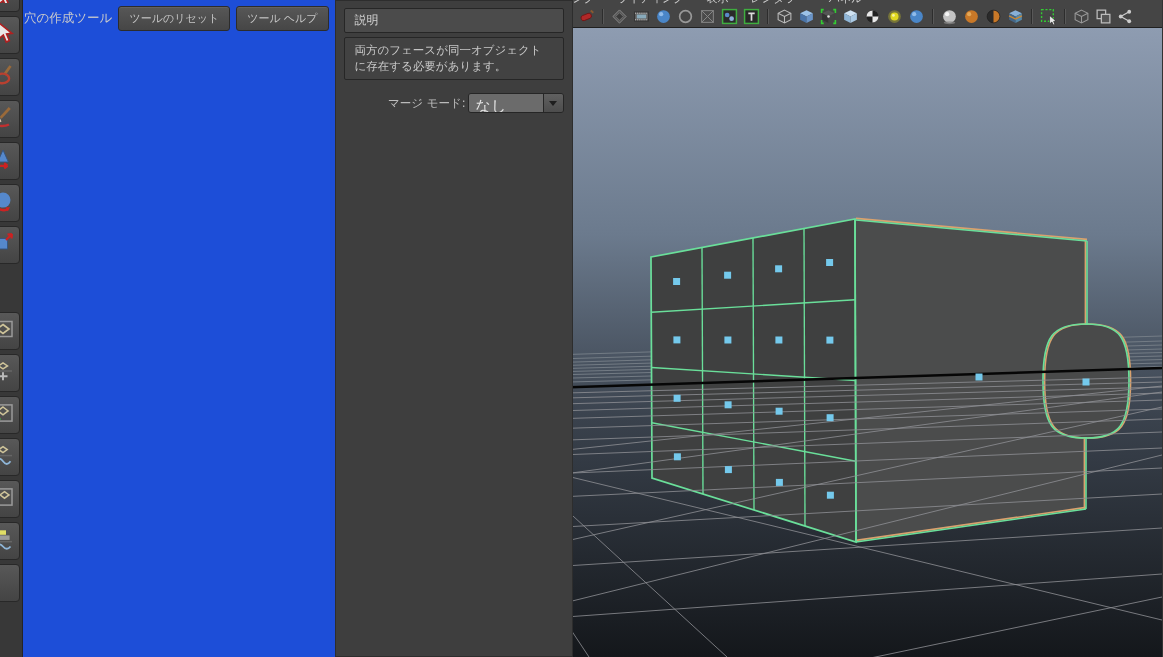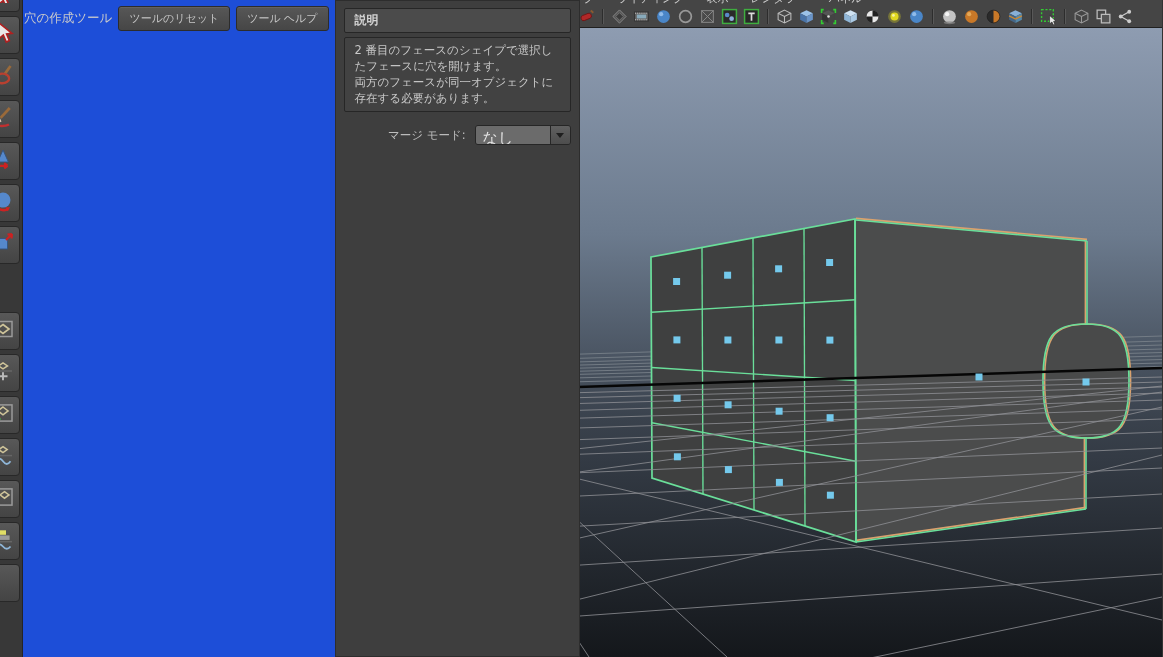--- a/index.html
+++ b/index.html
@@ -17,24 +17,24 @@
   
   .panel{width:427px;background:#1d4ed8;display:flex;flex-direction:row;flex:none;position:relative}
   .titlebar{height:6px;position:relative;overflow:hidden;flex:none;background:#434343}
   .titlebar .ttext{position:absolute;left:196px;top:-9px;font-size:11px;font-weight:bold;color:#c9c9c9;white-space:nowrap}
   .winbtn{position:absolute;top:-7px;width:16px;height:12px;background:#4a4a4a;border:1px solid #8f8f8f;border-radius:1px}
   .winbtn.b1{right:24px}.winbtn.b2{right:4px}
   .headrow{height:37px;display:flex;align-items:center;padding:0 2px 0 1px;flex:none}
   .tooltitle{font-size:12.5px;color:#cbcbcb;flex:1;white-space:nowrap}
   .pbtn{font-size:11px;color:#c6c6c6;background:linear-gradient(#575757,#464646);border:1px solid #2c2c2c;border-radius:3px;padding:4px 10px;margin-left:6px;box-shadow:inset 0 1px 0 rgba(255,255,255,.07);white-space:nowrap;cursor:default}
   .frame{flex:1;margin:0 4px;border:1px solid #2d2d2d;background:#3e3e3e;padding:7px 8px 0 8px}
-  .secbar{background:#4b4b4b;border:1px solid #262626;border-radius:2px;padding:3px 10px;font-size:12px;font-weight:bold;color:#d3d3d3;margin-bottom:4px}
+  .secbar{background:#4b4b4b;border:1px solid #262626;border-radius:2px;padding:3px 10px;font-size:12px;font-weight:normal;color:#d3d3d3;margin-bottom:4px}
   .descbox{background:#424242;border:1px solid #262626;border-radius:2px;padding:4px 10px 5px 10px;font-size:11.5px;color:#c8c8c8;line-height:16px;margin-bottom:7px}
   .mergerow{display:flex;align-items:center;margin-top:13px;font-size:11.5px;color:#bfbfbf}
-  .mergelabel{width:122px;text-align:right;margin-right:9px;white-space:nowrap}
+  .mergelabel{width:122px;text-align:right;margin-right:2px;white-space:nowrap}
   .dd{display:flex;height:20px;border:1px solid #262626;border-radius:3px;overflow:hidden}
   .ddval{width:74px;background:#6b6b6b;color:#e6e6e6;font-size:15px;padding:3px 0 0 7px;white-space:nowrap}
   .ddarrow{width:20px;background:linear-gradient(#606060,#4d4d4d);border-left:1px solid #262626;display:flex;align-items:center;justify-content:center}
   .tri{width:0;height:0;border-left:4px solid transparent;border-right:4px solid transparent;border-top:5px solid #1e1e1e}
 
   
   .vsplit{width:5px;background:#3a3a3a;border-left:1px solid #232323;border-right:1px solid #232323;flex:none}
 
   
   .vparea{width:707px;display:flex;flex-direction:column;flex:none}
@@ -153,21 +153,20 @@
       <span class="winbtn b2"></span>
     </div>
     <div class="headrow">
       <span class="tooltitle">穴の作成ツール</span>
       <button class="pbtn">ツールのリセット</button>
       <button class="pbtn">ツール ヘルプ</button>
     </div>
     <div class="frame">
       <div class="secbar">説明</div>
       <div class="descbox">
-        <div>2 番目のフェースのシェイプで選択したフェースに穴を開けます。</div>
         <div>両方のフェースが同一オブジェクトに存在する必要があります。</div>
       </div>
       <div class="mergerow">
         <span class="mergelabel">マージ モード:</span>
         <div class="dd">
           <div class="ddval">なし</div>
           <div class="ddarrow">
             <span class="tri"></span>
           </div>
         </div>

